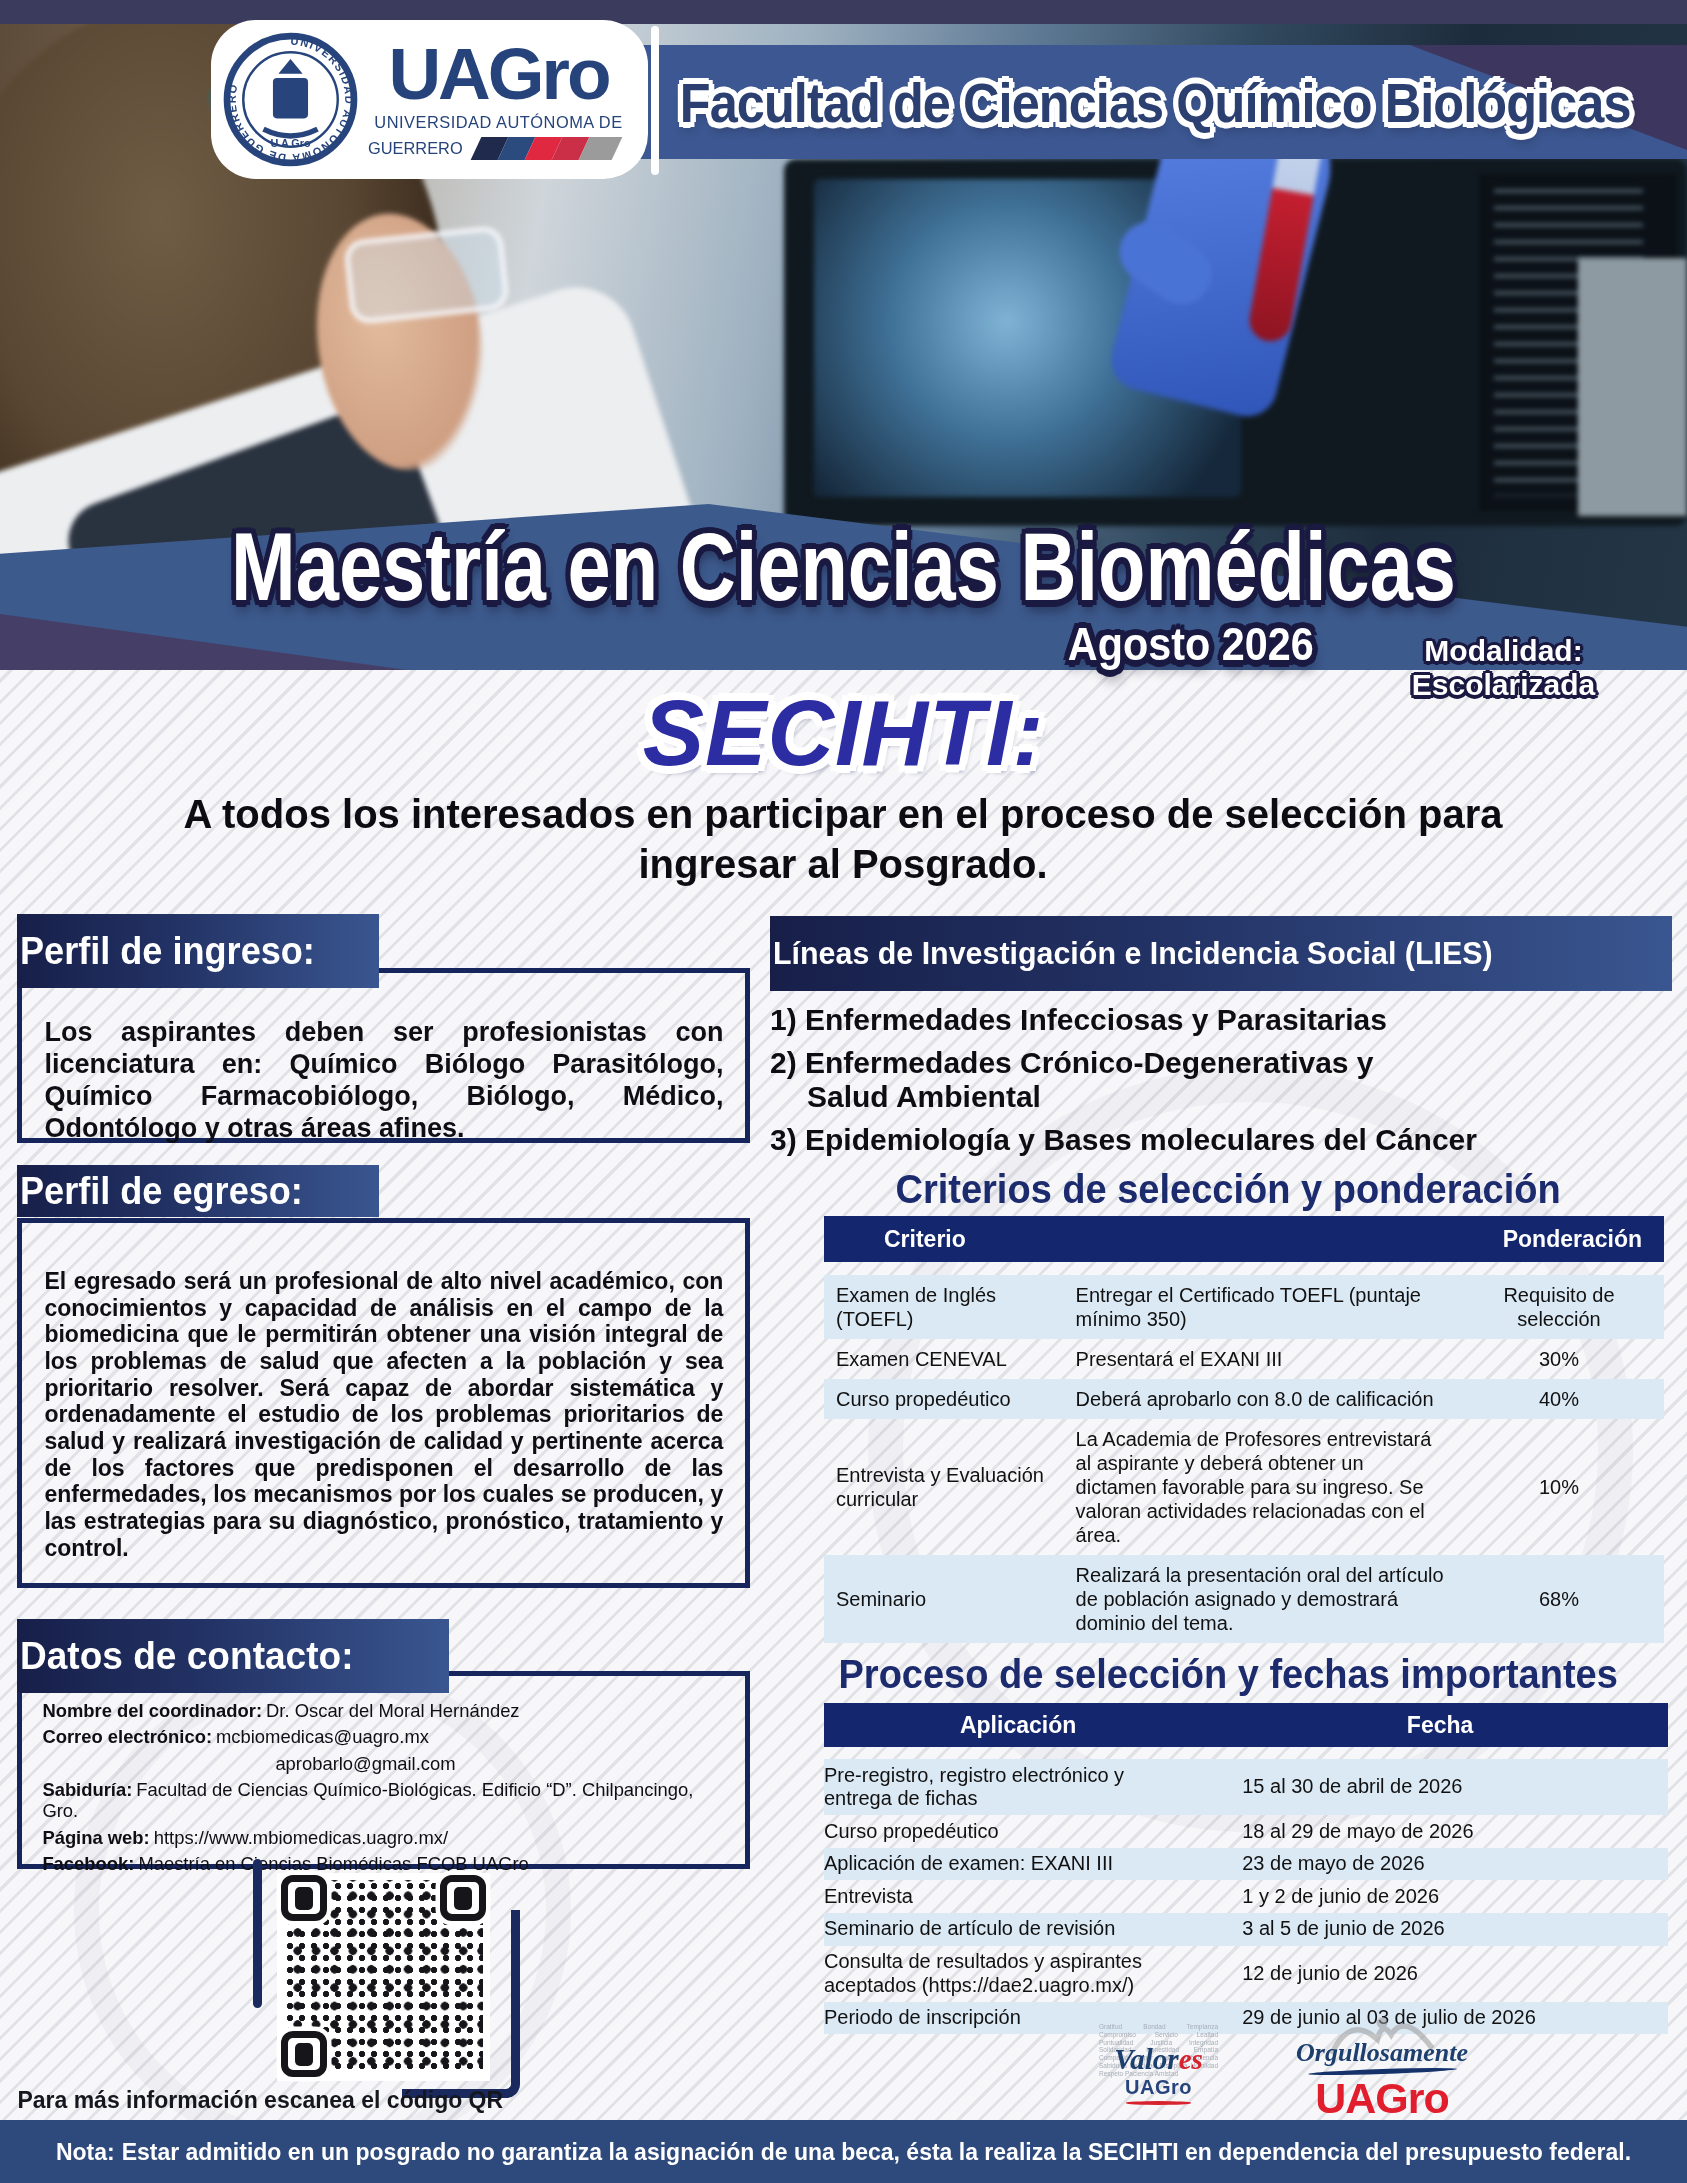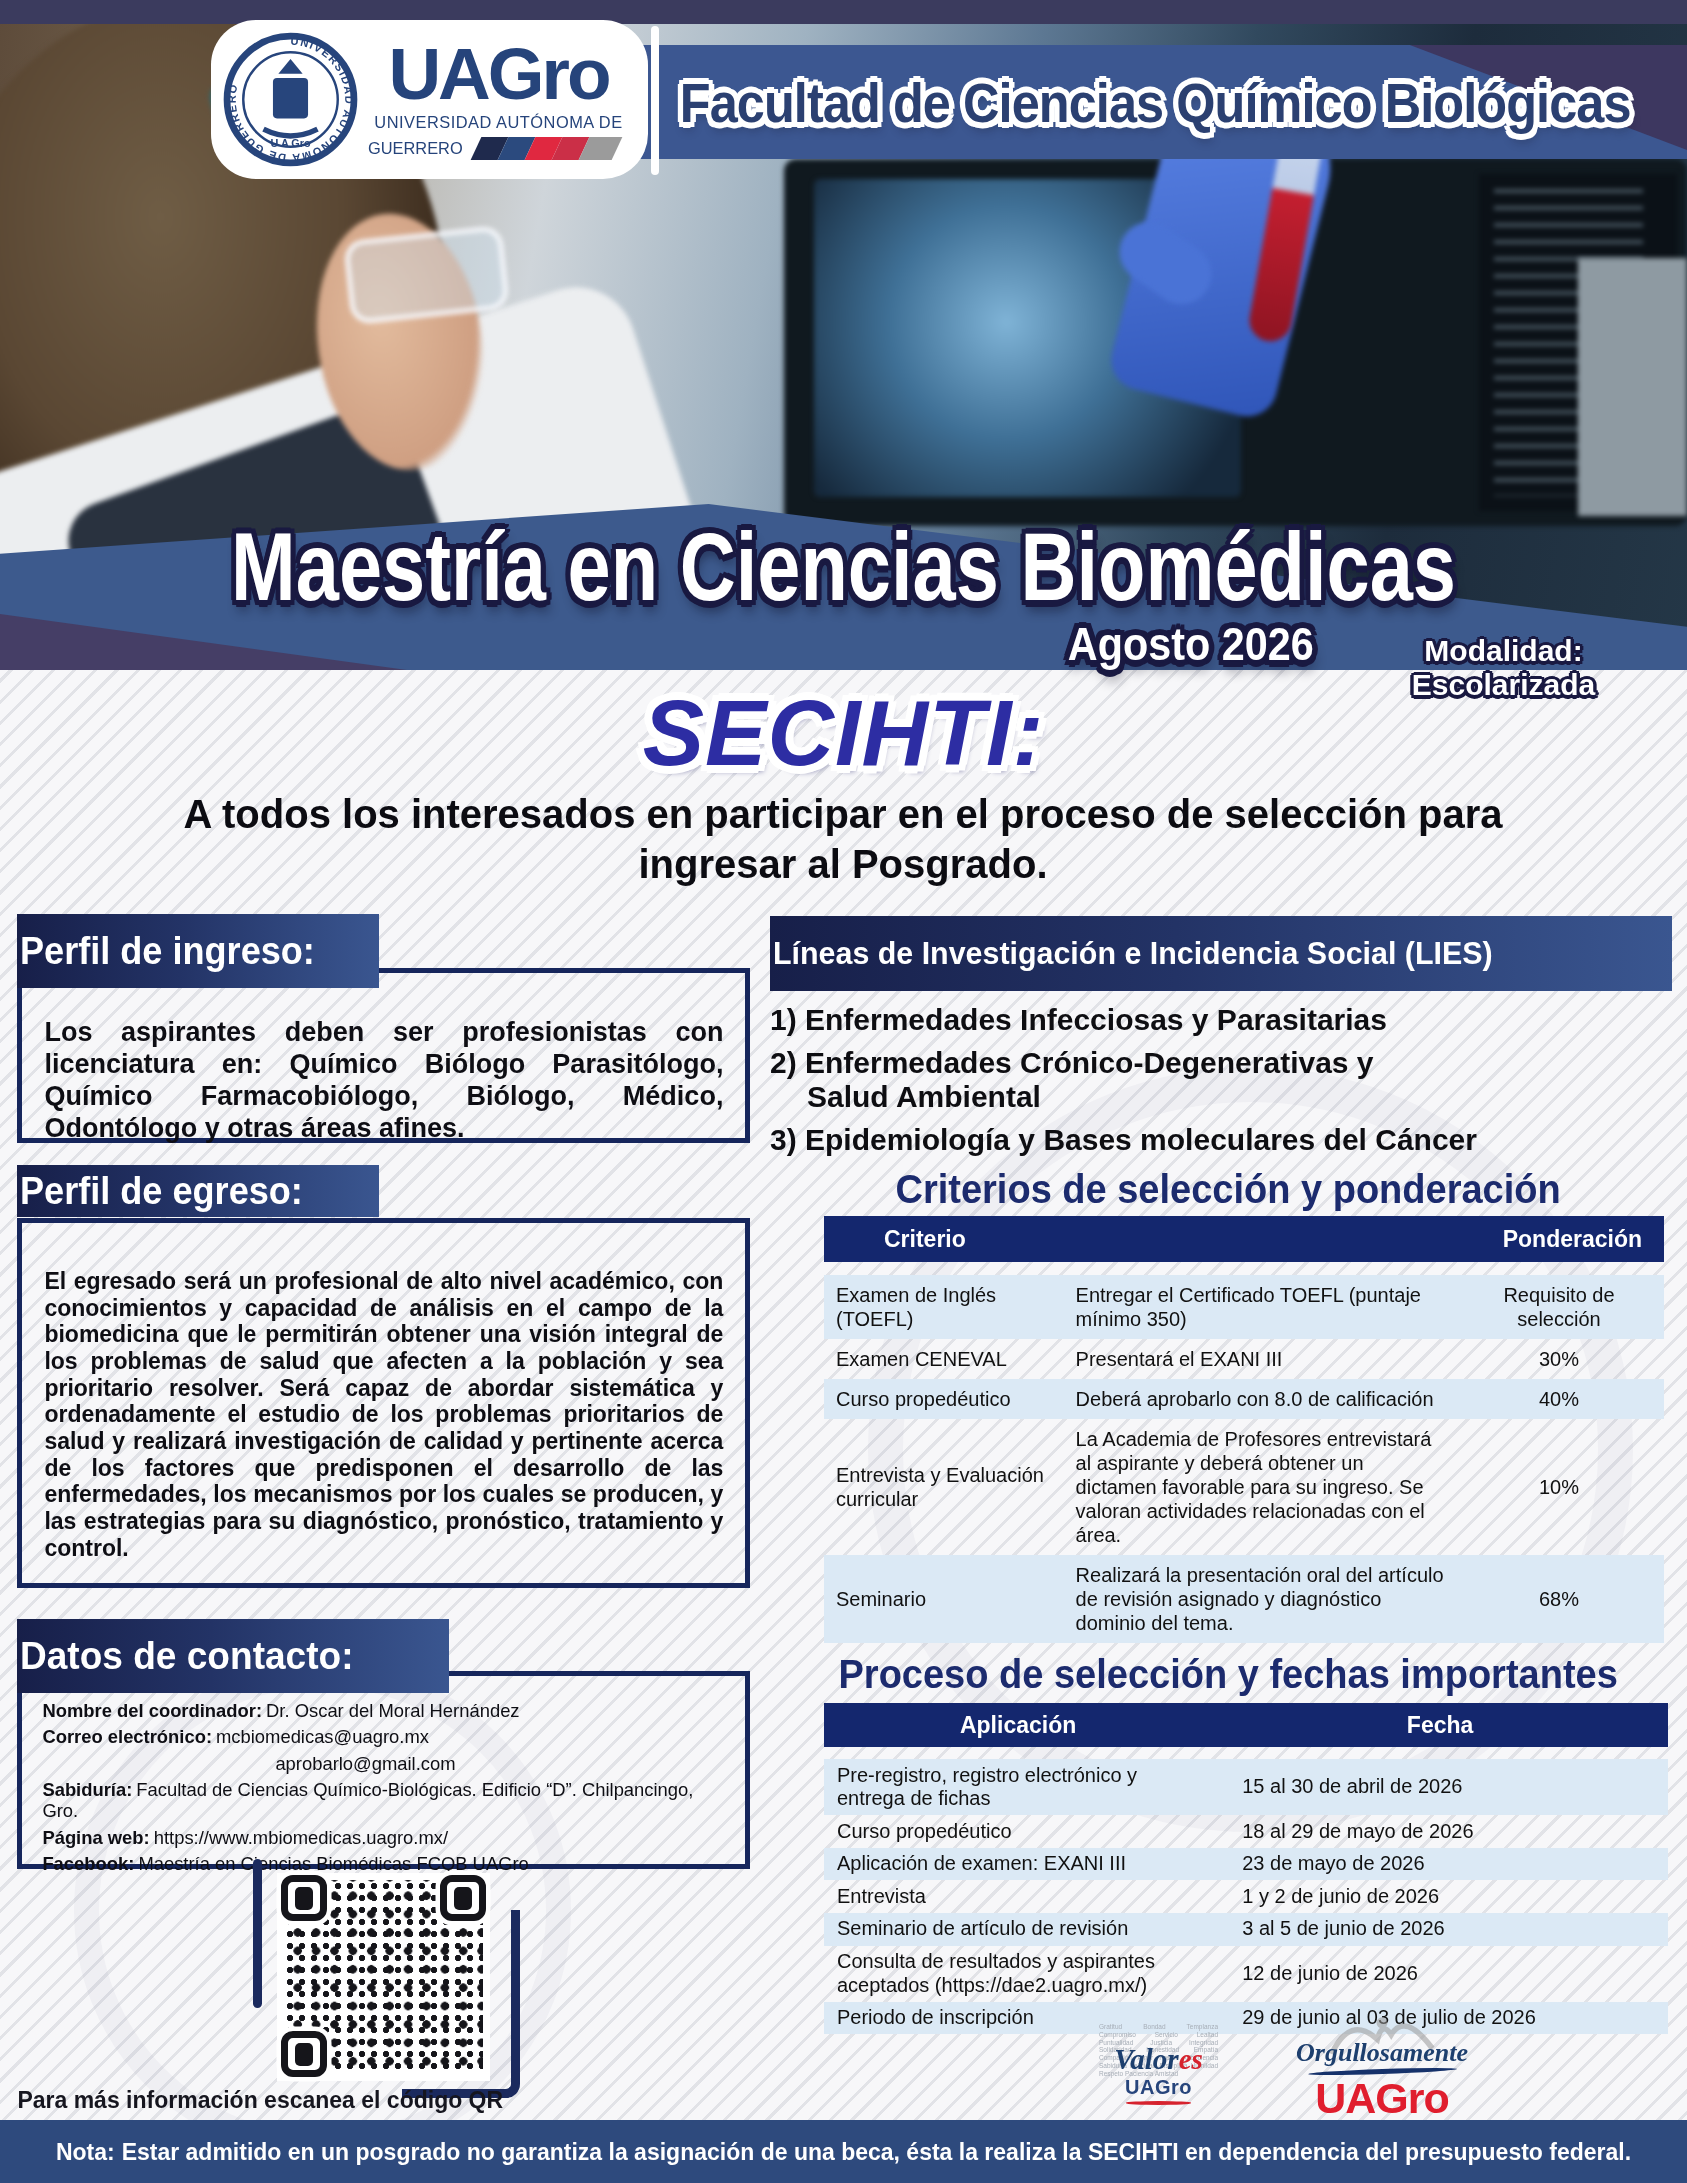--- a/index.html
+++ b/index.html
@@ -126,21 +126,21 @@
   .crit-row{display:grid;grid-template-columns:29% 46% 25%;padding:8px 0;font-size:20px;line-height:1.2;align-items:center;}
   .crit-row .c1{padding:0 5px 0 12px;}
   .crit-row .c2{padding:0 8px;}
   .crit-row .c3{text-align:center;padding:0 5px;}
   .alt{background:var(--rowblue,#dbe9f5);}
 
   .proc-table{position:absolute;left:824px;top:1703px;width:844px;z-index:2;color:#111;}
   .proc-head{display:grid;grid-template-columns:46% 54%;background:var(--tablenavy,#14276e);color:#fff;
     font-weight:700;font-size:23px;height:44px;align-items:center;text-align:center;margin-bottom:12px;}
   .proc-row{display:grid;grid-template-columns:46% 54%;padding:4.5px 0;font-size:20px;line-height:1.18;align-items:center;}
-  .proc-row .a{padding-left:13px;padding-right:20px;}
+  .proc-row .a{padding-right:20px;}
   .proc-row .f{padding-left:30px;}
 
   
   .logos{position:absolute;left:1042px;top:2023px;width:496px;height:92px;display:flex;justify-content:center;align-items:center;gap:65px;z-index:2;}
   .valores{position:relative;width:119px;height:92px;text-align:center;}
   .val-words{position:absolute;inset:0;font-size:6.5px;color:#a7aeb7;line-height:1.2;text-align:justify;overflow:hidden;}
   .val-main{position:absolute;top:20px;left:0;right:0;font-family:"Liberation Serif","DejaVu Serif",serif;font-style:italic;font-weight:700;font-size:29px;color:#1d3f6e;}
   .val-es{color:var(--red,#d6232e);}
   .val-uagro{position:absolute;top:53px;left:0;right:0;font-size:20px;font-weight:900;color:#27457c;letter-spacing:0.5px;}
   .val-uagro::after{content:"";display:block;width:65px;height:3.5px;background:var(--red,#d6232e);border-radius:50%;margin:2px auto 0;}
@@ -304,21 +304,21 @@
       <span class="c2">Deberá aprobarlo con 8.0 de calificación</span>
       <span class="c3">40%</span>
     </div>
     <div class="crit-row">
       <span class="c1">Entrevista y Evaluación curricular</span>
       <span class="c2">La Academia de Profesores entrevistará al aspirante y deberá obtener un dictamen favorable para su ingreso. Se valoran actividades relacionadas con el área.</span>
       <span class="c3">10%</span>
     </div>
     <div class="crit-row alt">
       <span class="c1">Seminario</span>
-      <span class="c2">Realizará la presentación oral del artículo de revisión asignado y diagnóstico dominio del tema.</span>
+      <span class="c2">Realizará la presentación oral del artículo de población asignado y demostrará dominio del tema.</span>
       <span class="c3">68%</span>
     </div>
   </div>
 
   <div class="col-title t-proceso"><span>Proceso de selección y fechas importantes</span></div>
   <div class="proc-table">
     <div class="proc-head">
       <span>Aplicación</span>
       <span>Fecha</span>
     </div>

